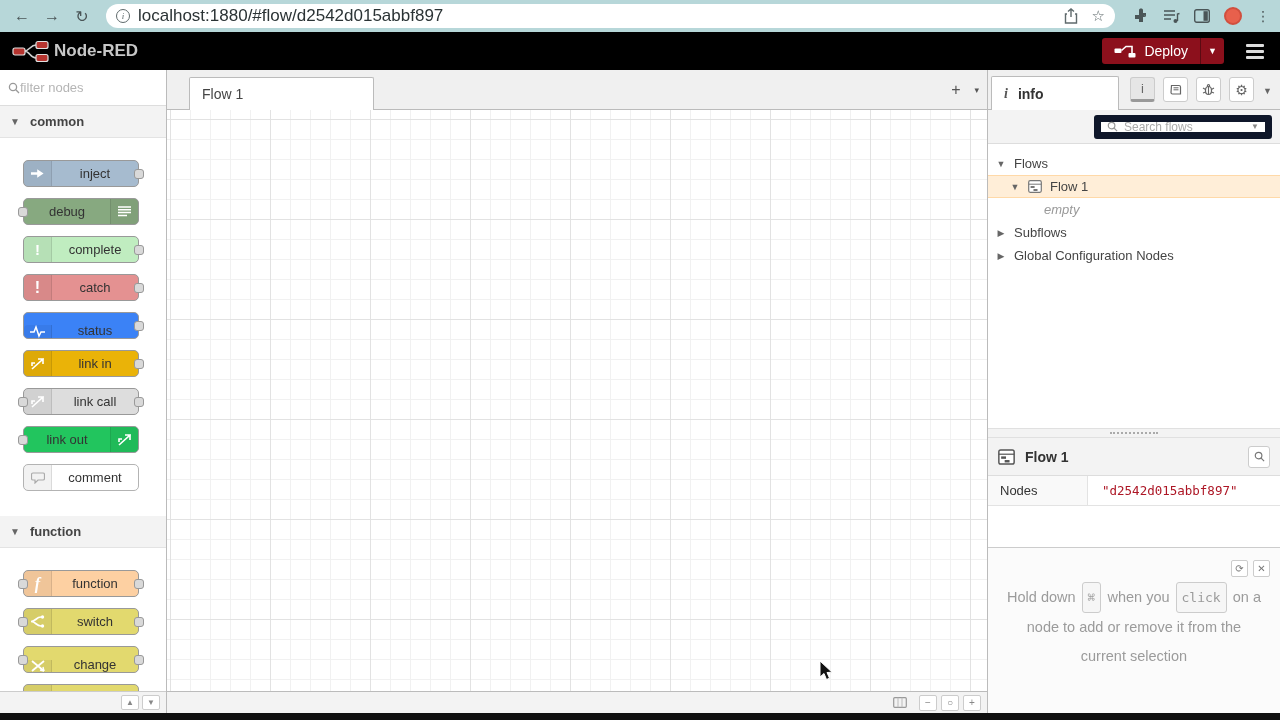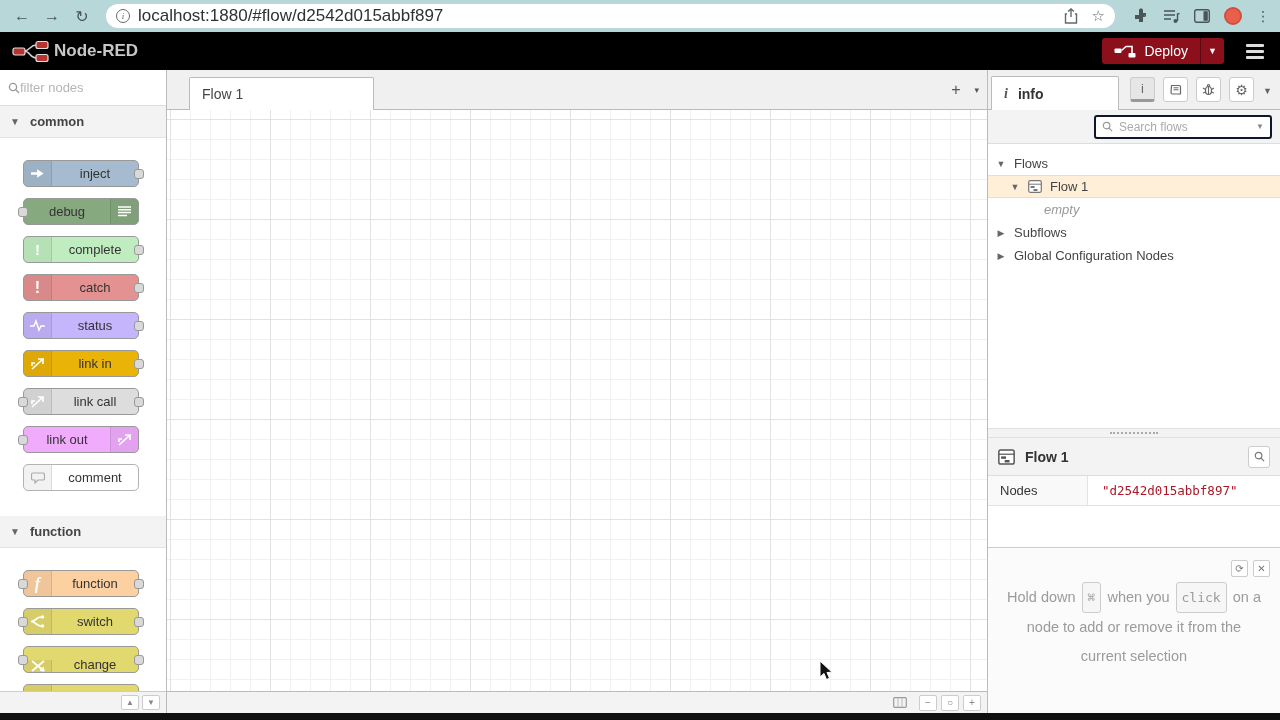--- a/index.html
+++ b/index.html
@@ -93,21 +93,21 @@
     border-radius:2px 2px 0 0; }
   .sb-tab .i-glyph { font-family:"Liberation Serif",serif; font-style:italic; font-weight:bold; font-size:14px; color:#555; }
   .sb-tab .sb-tab-label { font-size:14px; font-weight:bold; color:#333; }
   .sb-tab-btns { position:absolute; right:26px; top:7px; display:flex; gap:8px; }
   .sq-btn { width:25px; height:25px; background:#fff; border:1px solid #ccc; border-radius:3px;
     display:flex; align-items:center; justify-content:center; color:#666; font-size:13px; }
   .sq-btn.active { background:#e6e6e6; border-bottom:3px solid #999; }
   .sb-caret { position:absolute; right:8px; top:16px; font-size:9px; color:#666; }
   .sb-search-row { height:34px; background:#f3f3f3; border-bottom:1px solid #ddd; display:flex;
     align-items:center; justify-content:flex-end; padding:0 8px; }
-  .sb-search { width:178px; height:24px; background:#fff; border:2px solid #0f172a; border-radius:3px;
+  .sb-search { width:178px; height:24px; background:#fff; border:7px solid #0f172a; border-radius:3px;
     display:flex; align-items:center; gap:6px; padding:0 6px; }
   .sb-search input { border:none; outline:none; flex:1; font-size:12px; color:#555; min-width:0; background:transparent; }
   .sb-search input::placeholder { color:#aaa; }
   .sb-search .caret { font-size:8px; color:#888; }
   .tree { height:188px; padding-top:8px; font-size:13px; color:#444; }
   .tree-row { height:23px; display:flex; align-items:center; gap:8px; }
   .tree-row .chev { font-size:9px; color:#666; width:10px; text-align:center; }
   .tree-row.selected { border-top:1px solid #ffd9a8; border-bottom:1px solid #ffd9a8; }
   .tree-row .flow-ic { color:#777; }
   .tree-row.empty-row { font-style:italic; color:#999; padding-left:56px; }
@@ -240,21 +240,21 @@
         <div class="pnode" style="background-color: rgb(192, 237, 192);">
           <div class="nicon left" style="font-weight:bold;font-size:15px;">!</div>
           <div class="nlabel">complete</div>
           <span class="port pout"></span>
         </div>
         <div class="pnode" style="background-color: rgb(228, 145, 145);">
           <div class="nicon left" style="font-weight:bold;font-size:16px;">!</div>
           <div class="nlabel">catch</div>
           <span class="port pout"></span>
         </div>
-        <div class="pnode" style="background-color: #c4b5fd;">
+        <div class="pnode" style="background-color: #3b82f6; align-items: flex-end;">
           <div class="nicon left">
             <svg width="15" height="13" viewBox="0 0 15 13">
                 <path d="M0 7h4l2-5 3 9 2-4h4" stroke="#fff" stroke-width="1.5" fill="none"></path>
               </svg>
           </div>
           <div class="nlabel">status</div>
           <span class="port pout"></span>
         </div>
         <div class="pnode" style="background-color: #eab308;">
           <div class="nicon left">
@@ -268,21 +268,21 @@
         <div class="pnode" style="background-color: rgb(221, 221, 221);">
           <span class="port pin"></span>
           <div class="nicon left">
             <svg width="13" height="12" viewBox="0 0 13 12">
                 <path d="M1 11 L12 1 L7 1 M12 1 L12 6 M4 5 L1 5 L1 8" stroke="#fff" stroke-width="1.6" fill="none"></path>
               </svg>
           </div>
           <div class="nlabel">link call</div>
           <span class="port pout"></span>
         </div>
-        <div class="pnode" style="background-color: #f0abfc;">
+        <div class="pnode" style="background-color: #22c55e;">
           <span class="port pin"></span>
           <div class="nlabel">link out</div>
           <div class="nicon right">
             <svg width="13" height="12" viewBox="0 0 13 12">
                 <path d="M1 11 L12 1 L7 1 M12 1 L12 6 M4 5 L1 5 L1 8" stroke="#fff" stroke-width="1.6" fill="none"></path>
               </svg>
           </div>
         </div>
         <div class="pnode" style="border-color: rgb(179, 179, 179); background-color: rgb(255, 255, 255);">
           <div class="nicon left">

